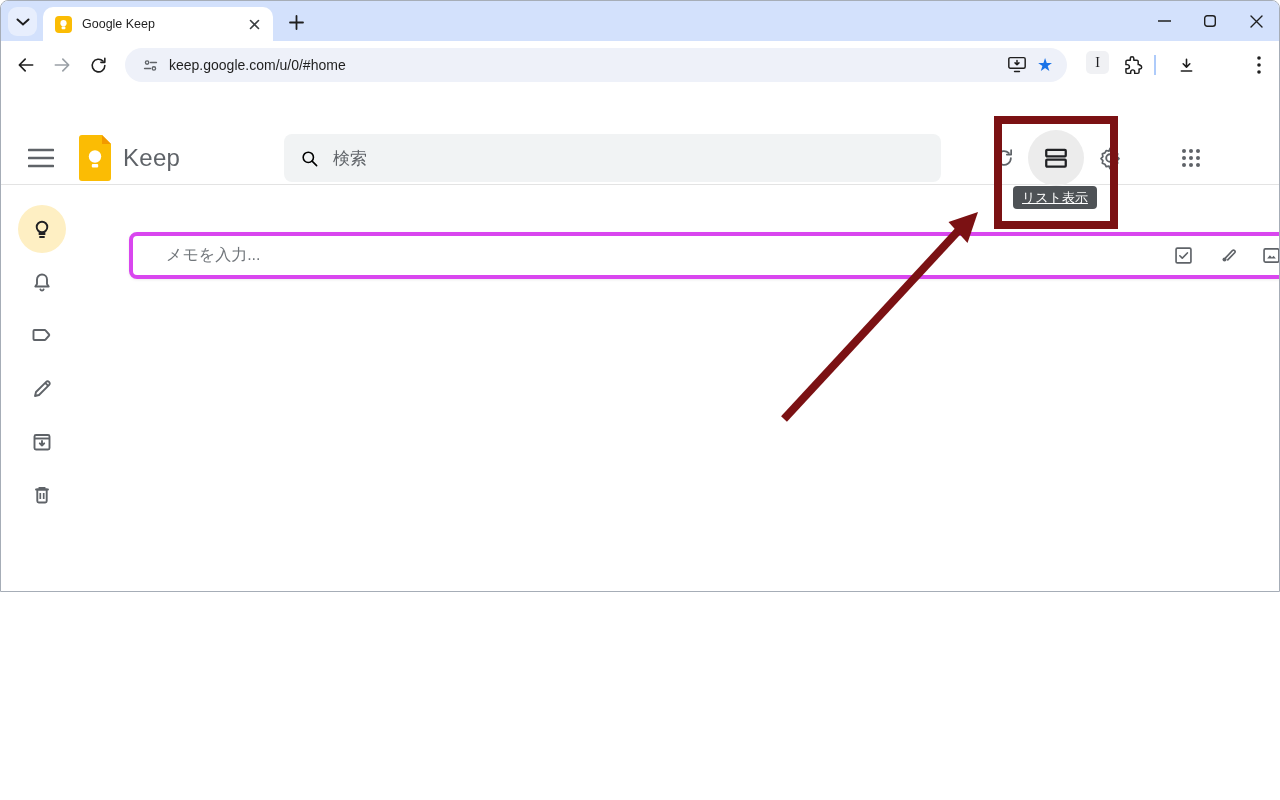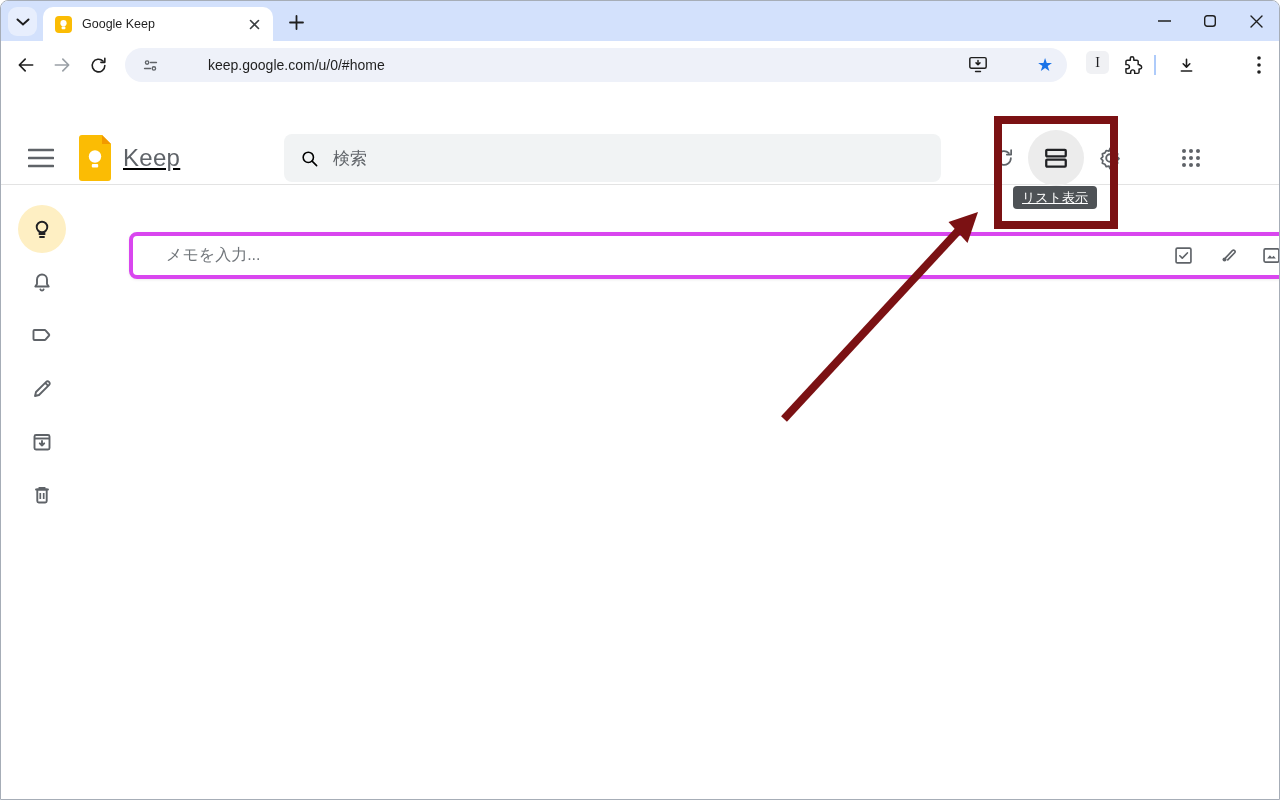--- a/index.html
+++ b/index.html
@@ -1,53 +1,53 @@
 <!DOCTYPE html>
 <html style="--accent-red: #7b1113; --tab-strip-bg: #d3e1fc; --omnibox-bg: #eef1f9; --keep-yellow: #fbbc04; --keep-yellow-dark: #f29900; --active-item-bg: #feefc3; --star-blue: #1a73e8; --tooltip-bg: #4e5256; --hover-circle: #ececec; --icon-gray: #5f6368;"><head>
 <meta charset="utf-8">
 <style>
   * { margin:0; padding:0; box-sizing:border-box; }
   html,body { width:1280px; height:800px; font-family:"Liberation Sans", sans-serif; background:#fff; }
-  #window { position:relative; width:1280px; height:800px; border:1px solid #a6adb7;
+  #window { position:relative; width:1280px; height:592px; border:1px solid #a6adb7;
             border-radius:8px 8px 0 0; overflow:hidden; background:#fff; }
 
   
   .tabstrip { position:absolute; left:0; top:0; width:100%; height:40px; background:var(--tab-strip-bg,#d3e1fc); }
   .tab-search { position:absolute; left:7px; top:6px; width:29px; height:29px; border-radius:9px;
                 background:rgba(255,255,255,.45); display:flex; align-items:center; justify-content:center; color:#1f1f1f; }
   .tab { position:absolute; left:42px; top:6px; width:230px; height:34px; background:#fff;
          border-radius:10px 10px 0 0; display:flex; align-items:center; padding:0 10px 0 12px; }
   .tab-title { font-size:12.5px; color:#1f1f1f; margin-left:10px; flex:1; white-space:nowrap; overflow:hidden; }
   .tab-close { width:17px; height:17px; border-radius:50%; display:flex; align-items:center; justify-content:center; color:#3c4043; }
   .newtab { position:absolute; left:283px; top:9px; width:25px; height:25px; display:flex; align-items:center; justify-content:center; color:#1f1f1f; }
   .wincontrols { position:absolute; right:0; top:0; height:40px; display:flex; }
   .winbtn { width:46px; height:40px; display:flex; align-items:center; justify-content:center; color:#1f1f1f; }
 
   
   .toolbar { position:absolute; left:0; top:40px; width:100%; height:48px; background:#fff; display:flex; align-items:center; }
   .navbtn { width:34px; height:34px; display:flex; align-items:center; justify-content:center; color:#1f1f1f; }
   .navbtn.disabled { color:#9aa0a6; }
   #back { position:absolute; left:8px; }  #fwd { position:absolute; left:44px; } #reload { position:absolute; left:80px; }
   .omnibox { position:absolute; left:124px; top:7px; width:942px; height:34px; border-radius:17px;
-             background:var(--omnibox-bg,#eef1f9); display:flex; align-items:center; padding:0 8px 0 12px;gap:39px; }
+             background:var(--omnibox-bg,#eef1f9); display:flex; align-items:center; padding:0 8px 0 12px; }
   .siteinfo { width:26px; height:26px; display:flex; align-items:center; justify-content:center; color:#5f6368; }
   .url { font-size:14px; color:#1f1f1f; margin-left:6px; flex:1; white-space:nowrap; }
   .omni-ico { width:28px; height:28px; display:flex; align-items:center; justify-content:center; color:#1f1f1f; }
   .star { color:var(--star-blue,#1a73e8); font-size:18px; line-height:1; }
   .ext-badge { position:absolute; left:1085px; top:10px; width:23px; height:23px; border-radius:5px; background:#f0f1f4;
                display:flex; align-items:center; justify-content:center;
                font-family:"Liberation Serif", serif; font-size:14px; color:#202124; }
   .tb-ico { position:absolute; top:7px; width:34px; height:34px; display:flex; align-items:center; justify-content:center; color:#1f1f1f; }
   #puzzle { left:1114px; } #downloads { left:1168px; } #kebab { left:1241px; }
   .tb-sep { position:absolute; left:1153px; top:14px; width:2px; height:20px; background:#aecbfa; }
 
   
   .keep-header { position:absolute; left:0; top:88px; width:100%; height:96px; background:#fff; border-bottom:1px solid #e3e3e3; }
   .hamburger { position:absolute; left:26px; top:143px; width:28px; height:28px; display:flex; align-items:center; justify-content:center; color:#5f6368; }
-  .keep-logo { position:absolute; left:78px; top:134px; width:150px; height:46px; display:flex; align-items:center;text-decoration:underline; }
+  .keep-logo { position:absolute; left:78px; top:134px; width:150px; height:46px; display:flex; align-items:center; }
   .keep-name { font-size:24px; color:#5f6368; margin-left:12px; letter-spacing:.3px; }
   .searchbox { position:absolute; left:283px; top:133px; width:657px; height:48px; border-radius:8px;
                background:#f1f3f4; display:flex; align-items:center; padding:0 16px; }
   .search-ph { font-size:17px; color:#5f6368; margin-left:14px; }
   .hdr-ico { position:absolute; top:138px; width:38px; height:38px; display:flex; align-items:center; justify-content:center; color:#5f6368; }
   #refresh-btn { left:984px; }
   .view-circle { position:absolute; left:1027px; top:129px; width:56px; height:56px; border-radius:50%;
                  background:var(--hover-circle,#ececec); display:flex; align-items:center; justify-content:center; color:#202124; }
   #settings-btn { left:1090px; }
   #apps-btn { left:1171px; }

